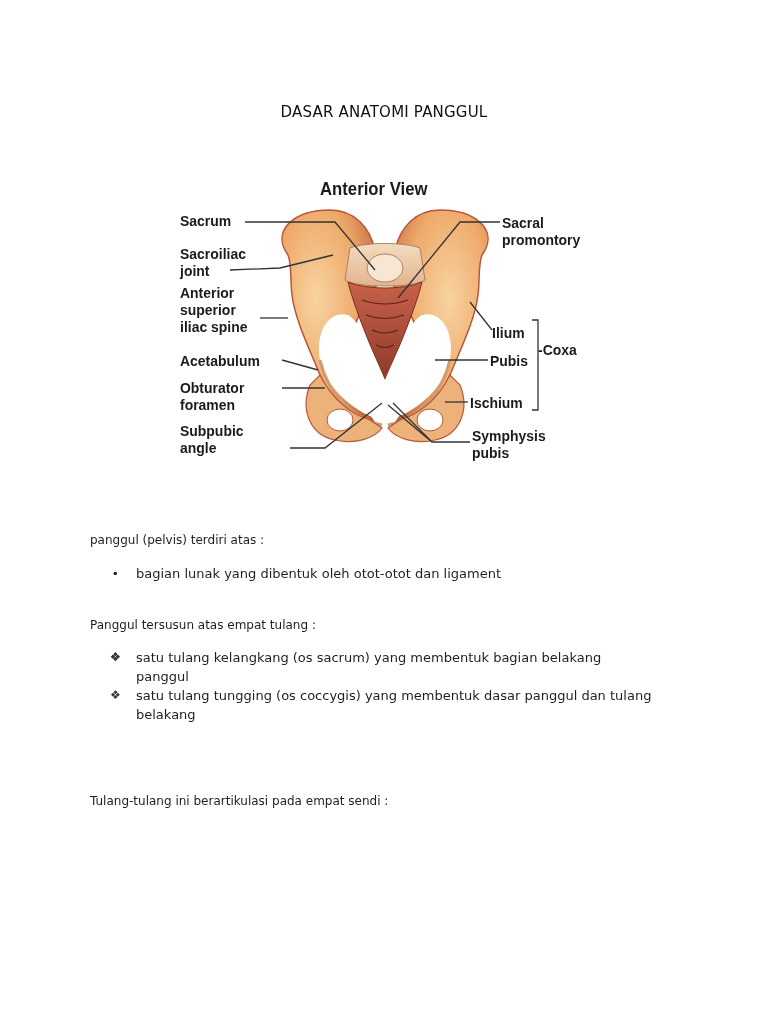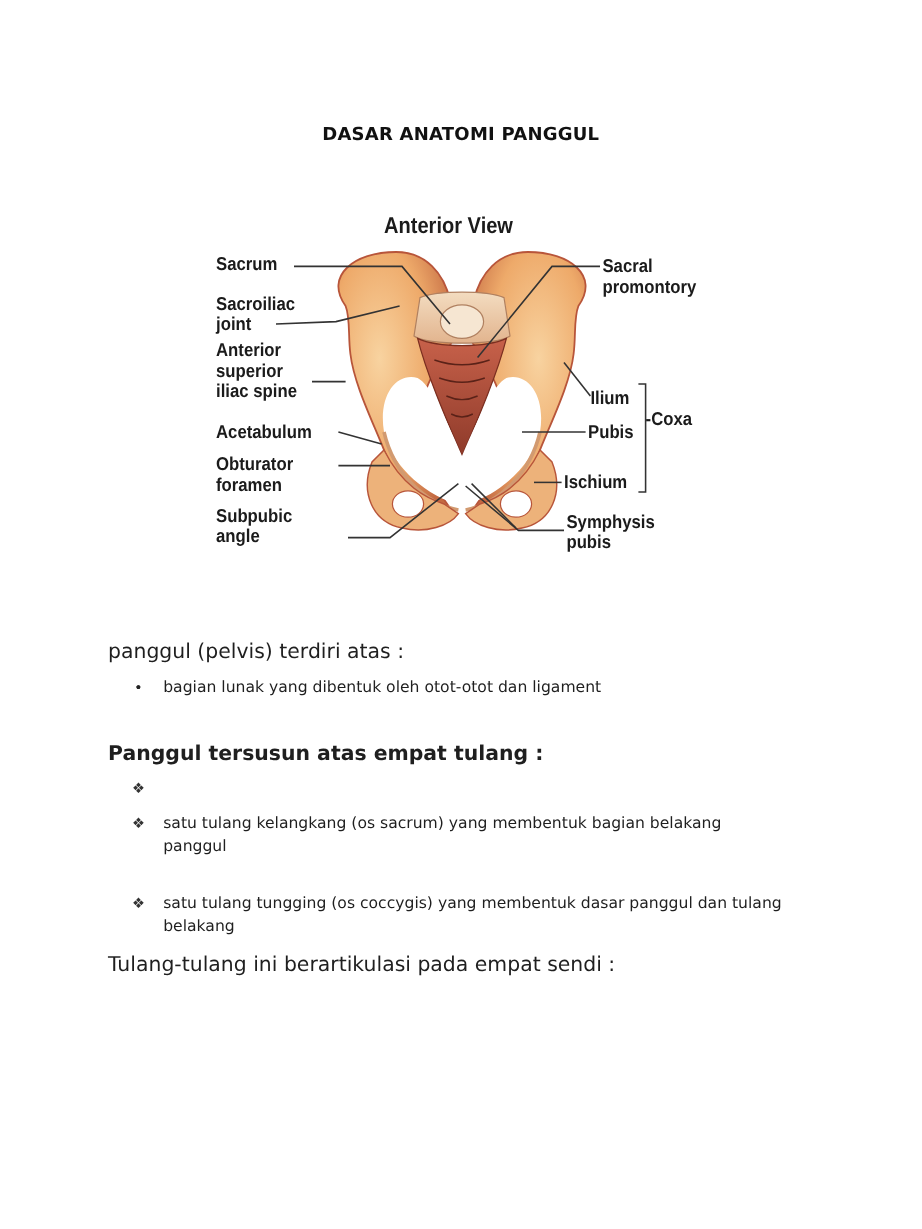--- a/index.html
+++ b/index.html
@@ -15,21 +15,21 @@
       font-family: "DejaVu Sans", sans-serif;
       color: #1a1a1a;
     }
     .page-title {
       position: absolute;
       top: 93px;
       left: 0;
       width: 768px;
       text-align: center;
       font-family: "DejaVu Sans", sans-serif;
-      font-weight: bold;
+      font-weight: normal;
       font-size: 15px;
       letter-spacing: 0.2px;
       color: #111;
     }
     .figure {
       position: absolute;
       left: 170px;
       top: 170px;
       width: 430px;
       height: 300px;
@@ -55,21 +55,21 @@
       line-height: 17px;
       color: #1b1b1b;
       transform: scaleX(0.9);
       transform-origin: left top;
       white-space: pre-line;
     }
     .body-text {
       position: absolute;
       left: 90px;
       font-family: "DejaVu Sans", sans-serif;
-      font-size: 17px;
+      font-size: 12px;
       color: #1f1f1f;
       white-space: nowrap;
       text-align: right;
     }
     .list {
       position: absolute;
       left: 110px;
       margin: 0;
       padding: 0;
       list-style: none;
@@ -85,21 +85,21 @@
     }
     .list .bullet {
       position: absolute;
       left: 2px;
       top: 0;
       font-size: 11px;
       color: #222;
     }
     .list.diamond li { line-height: 19px; }
     .list.diamond .bullet { left: 0; font-size: 12px; color: #333; }
-    .list .wrap { white-space: normal; width: 560px; display: block; margin-top: 29px; }
+    .list .wrap { white-space: normal; width: 560px; display: block; }
   </style>
 </head>
 <body>
 
 <h1 class="page-title">DASAR ANATOMI PANGGUL</h1>
 
 <div class="figure">
   <svg width="430" height="300" viewBox="0 0 430 300">
     <defs>
       <radialGradient id="gL" cx="0.35" cy="0.4" r="0.7">
@@ -188,21 +188,21 @@
 <ul class="list" style="top:565px;">
   <li>
     <span class="bullet">•</span>
   </li>
   <li>
     <span class="bullet">•</span>
     <span>bagian lunak yang dibentuk oleh otot-otot dan ligament</span>
   </li>
 </ul>
 
-<div class="body-text" style="top:618px;font-weight:bold;">Panggul tersusun atas empat tulang :</div>
+<div class="body-text" style="top:618px;">Panggul tersusun atas empat tulang :</div>
 
 <ul class="list diamond" style="top:648px;">
   <li>
     <span class="bullet">❖</span>
   </li>
   <li>
     <span class="bullet">❖</span>
     <span class="wrap" style="width:520px;">satu tulang kelangkang (os sacrum) yang membentuk bagian belakang panggul</span>
   </li>
   <li>

